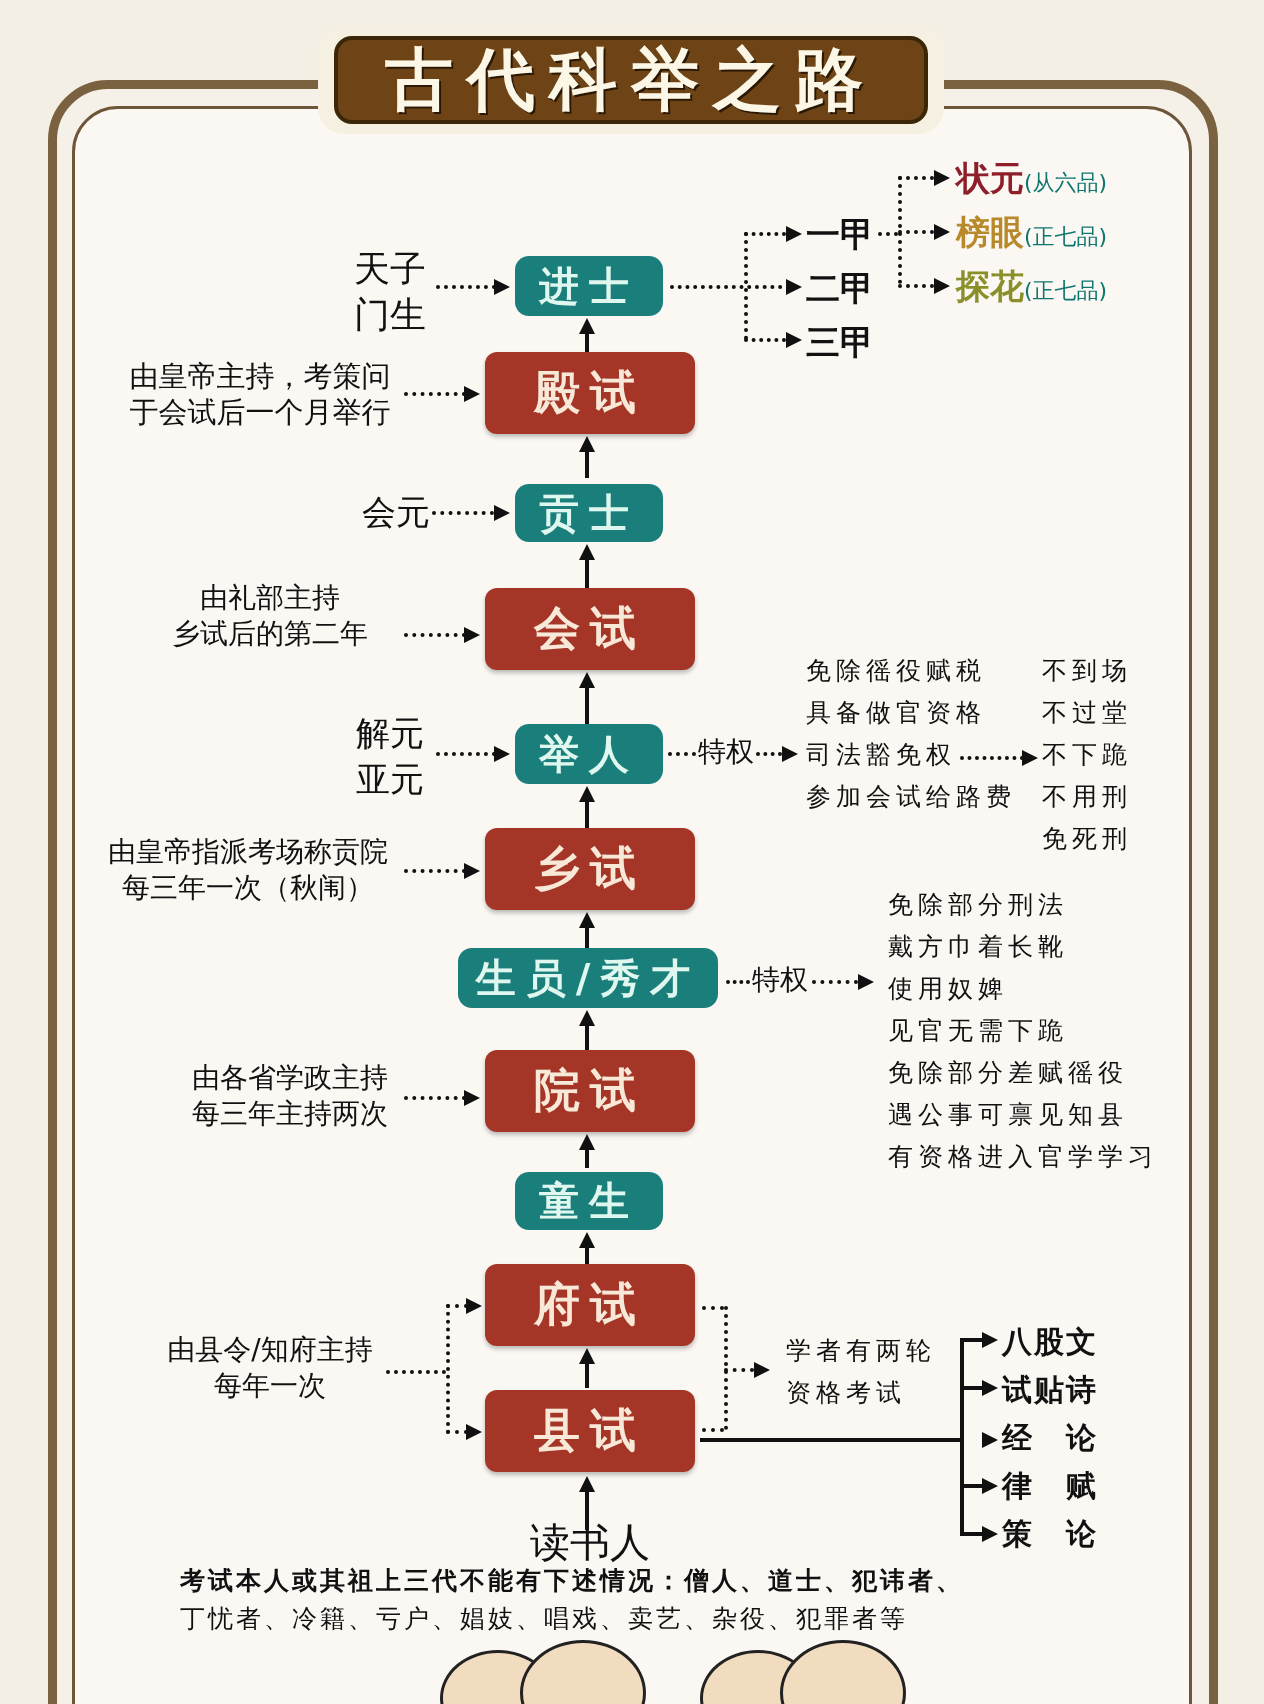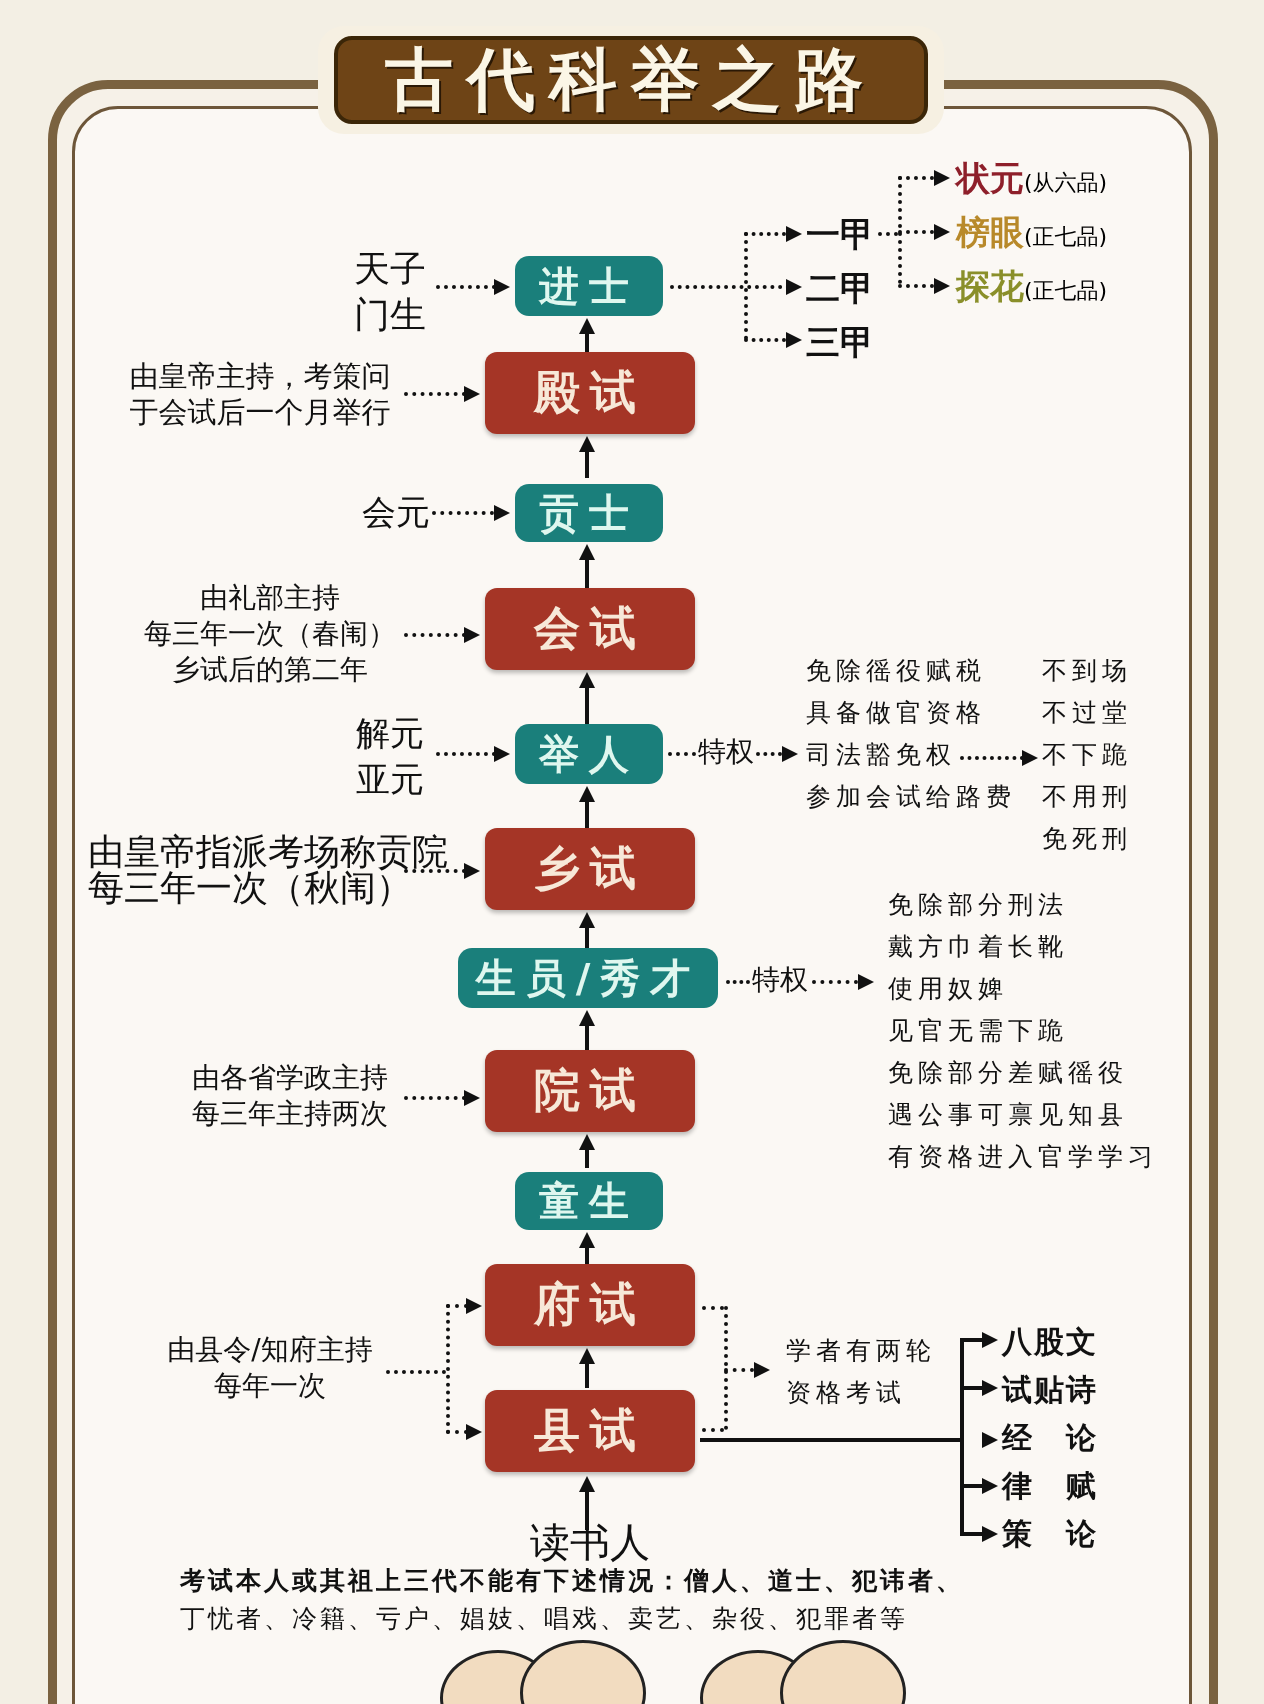--- a/index.html
+++ b/index.html
@@ -58,21 +58,21 @@
   }
   .arrowhead-u {
     position:absolute; width:0; height:0;
     border-left:8px solid transparent; border-right:8px solid transparent;
     border-bottom:16px solid #111;
   }
   .vline { position:absolute; width:4px; background:#111; }
   .hline { position:absolute; height:4px; background:#111; }
   .jia { position:absolute; font-size:34px; font-weight:bold; }
   .honor { position:absolute; font-size:34px; font-weight:bold; white-space:nowrap; }
-  .honor small { font-size:22px; font-weight:normal; color:#000000; }
+  .honor small { font-size:22px; font-weight:normal; color:#0f766e; }
   .list { position:absolute; font-family:"DejaVu Serif", serif; font-size:25px; letter-spacing:5px; line-height:42px; white-space:nowrap; }
   .subj { position:absolute; font-size:30px; font-weight:bold; letter-spacing:2px; white-space:nowrap; }
   .footnote { position:absolute; left:180px; top:1562px; font-family:"DejaVu Serif", serif; font-size:25px; line-height:38px; letter-spacing:3px; font-weight:bold; white-space:nowrap; }
   .cloud { position:absolute; border-radius:50%; background:#f2dcc0; border:3px solid #222; }
 </style>
 </head>
 <body>
 
 <div class="frame-outer"></div>
 <div class="frame-inner"></div>
@@ -163,34 +163,33 @@
 </div>
 <div class="dots" style="left:404px;top:392px;width:62px;"></div>
 <div class="arrowhead-r" style="left:464px;top:386px;"></div>
 
 <div class="label right" style="left:340px;top:494px;width:90px;font-size:34px;font-weight:normal;">会元</div>
 <div class="dots" style="left:432px;top:511px;width:62px;"></div>
 <div class="arrowhead-r" style="left:494px;top:505px;"></div>
 
 <div class="label center" style="left:120px;top:580px;width:300px;font-weight:normal;font-size:28px;">
   <div>由礼部主持</div>
-  <div>每三年一次（春闱）</div>
   <div>乡试后的第二年</div>
 </div>
 <div class="dots" style="left:404px;top:633px;width:62px;"></div>
 <div class="arrowhead-r" style="left:464px;top:627px;"></div>
 
 <div class="label center" style="left:350px;top:710px;width:80px;font-size:34px;line-height:46px;font-weight:normal;">
   <div>解元</div>
   <div>亚元</div>
 </div>
 <div class="dots" style="left:436px;top:752px;width:60px;"></div>
 <div class="arrowhead-r" style="left:494px;top:746px;"></div>
 
-<div class="label center" style="left:88px;top:834px;width:320px;font-weight:normal;font-size:36px;">
+<div class="label center" style="left:88px;top:834px;width:320px;font-weight:normal;font-size:28px;">
   <div>由皇帝指派考场称贡院</div>
   <div>每三年一次（秋闱）</div>
 </div>
 <div class="dots" style="left:404px;top:869px;width:62px;"></div>
 <div class="arrowhead-r" style="left:464px;top:863px;"></div>
 
 <div class="label center" style="left:170px;top:1060px;width:240px;font-weight:normal;font-size:28px;font-family:Liberation Serif, serif;">
   <div>由各省学政主持</div>
   <div>每三年主持两次</div>
 </div>

